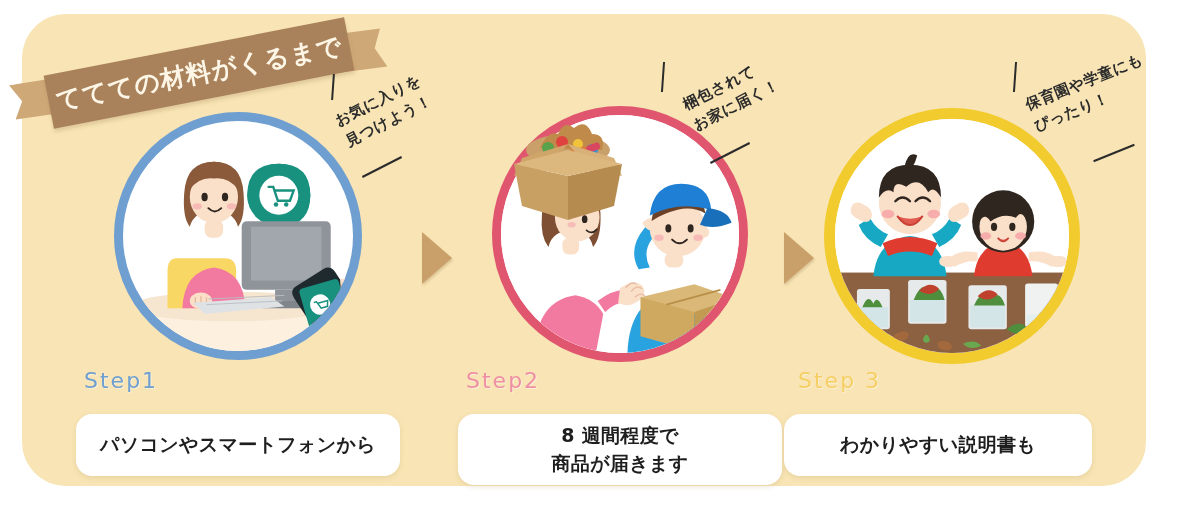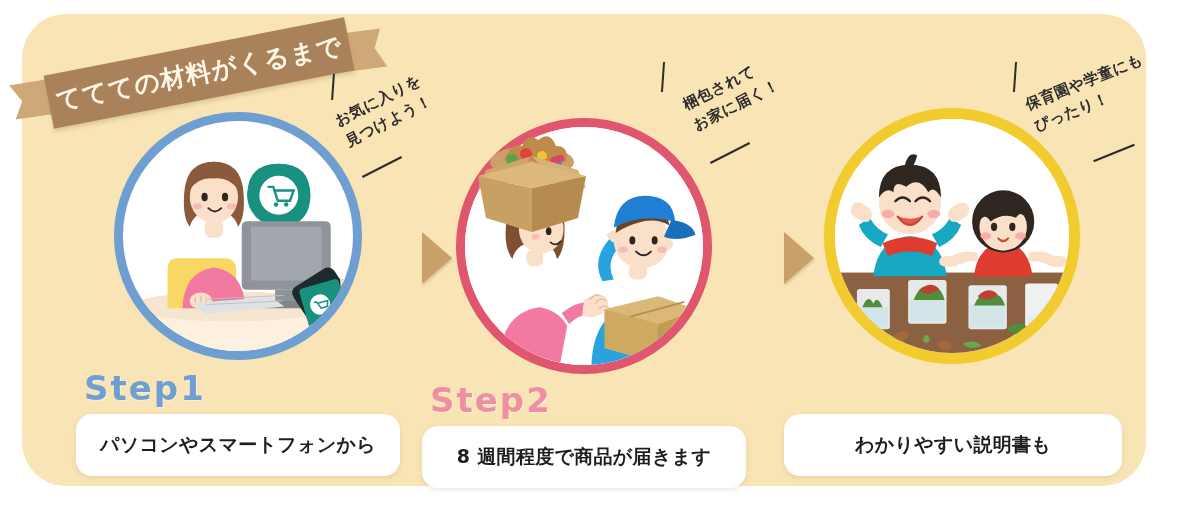--- a/index.html
+++ b/index.html
@@ -85,21 +85,21 @@
     width: 1124px;
     height: 472px;
   }
   .step {
     position: absolute;
     top: 0;
     width: 356px;
     height: 472px;
   }
   .step.s1 { left: 38px; }
-  .step.s2 { left: 384px; margin-top: 12px; }
+  .step.s2 { left: 420px; }
   .step.s3 { left: 752px; }
 
   
   .circle {
     position: absolute;
     left: 50%;
     transform: translateX(-50%);
     top: 98px;
     width: 248px;
     height: 248px;
@@ -117,55 +117,55 @@
   .art-over {
     position: absolute;
     pointer-events: none;
   }
 
   
   .step-label {
     position: absolute;
     top: 354px;
     left: 24px;
-    font-size: 34px;
-    font-weight: 700;
+    font-size: 22px;
+    font-weight: 400;
     letter-spacing: 2px;
     text-shadow: 1px 1px 0 rgba(255,255,255,0.45);
   }
   .step.s1 .step-label { color: #6f9fd0; }
   .step.s2 .step-label { color: #ef8fa4; }
   .step.s3 .step-label { color: #f5cf63; }
 
   
   .caption {
     position: absolute;
     top: 400px;
     left: 16px;
     width: 324px;
     min-height: 62px;
     background: #ffffff;
     border-radius: 16px;
     box-shadow: 0 2px 5px rgba(180,150,100,0.22);
     display: flex;
-    flex-direction: row;
+    flex-direction: column;
     align-items: center;
     justify-content: center;
     padding: 8px 6px;
     box-sizing: border-box;
   }
   .caption .line {
     color: #1e1e1e;
     font-size: 19px;
     font-weight: 700;
     line-height: 1.45;
     white-space: nowrap;
     letter-spacing: 0.3px;
   }
-  .step.s3 .caption { width: 338px; left: 10px; }
+  .step.s3 .caption { width: 308px; left: 10px; }
 
   
   .arrow {
     position: absolute;
     top: 218px;
     width: 0;
     height: 0;
     border-top: 26px solid transparent;
     border-bottom: 26px solid transparent;
     border-left: 30px solid #c9a06a;
@@ -460,20 +460,21 @@
           </g>
 
           <ellipse cx="72" cy="238" rx="9" ry="5" fill="#a3683c" transform="rotate(-18 72 238)"></ellipse>
           <ellipse cx="120" cy="248" rx="8" ry="5" fill="#a3683c" transform="rotate(14 120 248)"></ellipse>
           <path d="M188 230 q14 -12 24 0 q-12 10 -24 0z" fill="#4e8e3d"></path>
           <path d="M140 246 q12 -6 20 2 q-12 6 -20 -2z" fill="#69a84f"></path>
           <path d="M96 242 q4 -12 8 0 q-4 6 -8 0z" fill="#69a84f"></path>
         </g>
       </svg>
     </div>
+    <div class="step-label">Step 3</div>
     <div class="caption">
       <span class="line">わかりやすい説明書も</span>
     </div>
   </div>
 
   <div class="arrow a1"></div>
   <div class="arrow a2"></div>
 </div>
 
 <div class="note-rule rule1a"></div>

